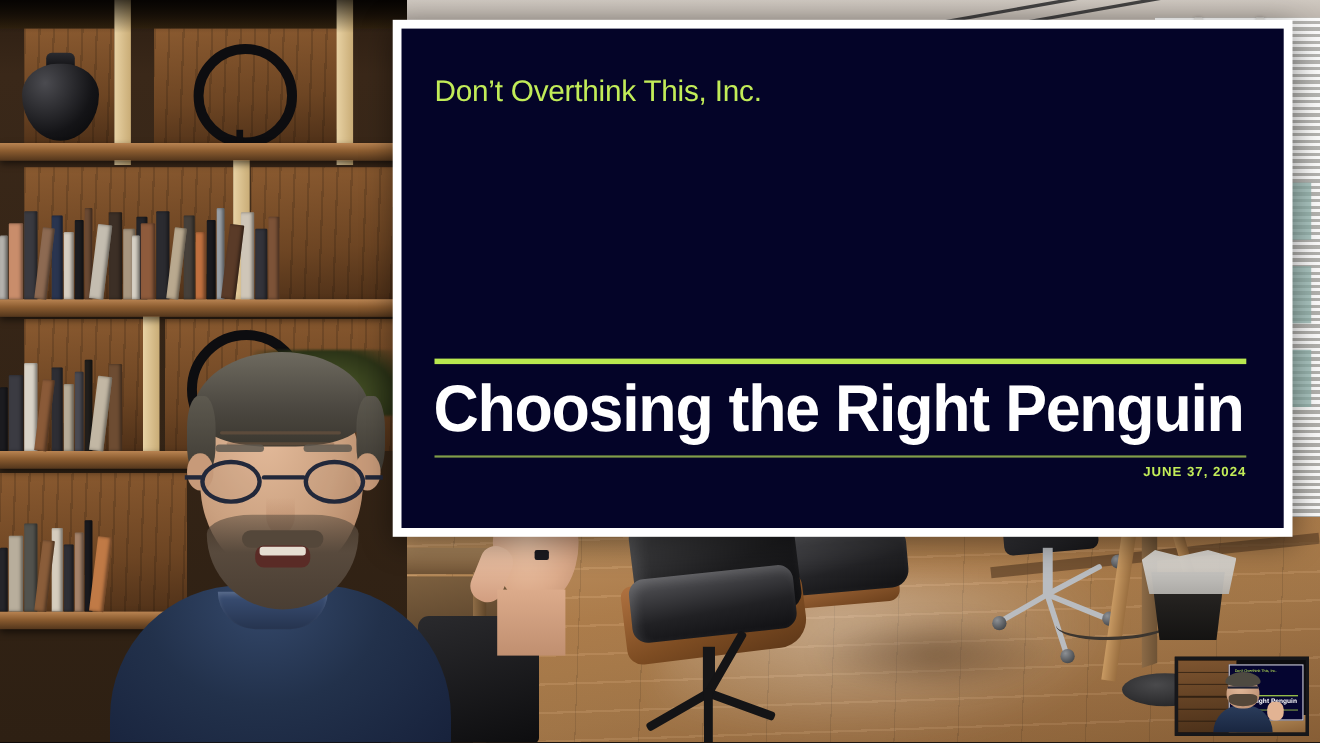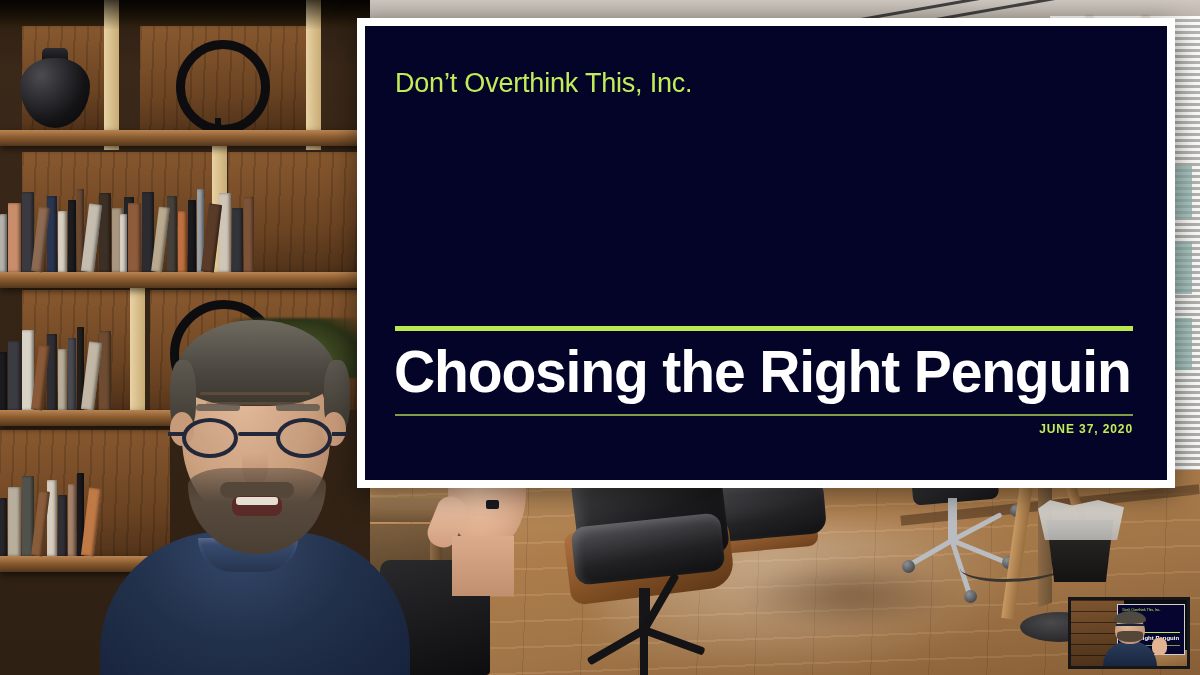--- a/index.html
+++ b/index.html
@@ -620,21 +620,21 @@
       <div class="forearm"></div>
     </div>
   </div>
 
   <div class="slide-frame">
     <div class="slide">
       <div class="slide-company">Don’t Overthink This, Inc.</div>
       <div class="rule-thick"></div>
       <div class="slide-headline">Choosing the Right Penguin</div>
       <div class="rule-thin"></div>
-      <div class="slide-date">JUNE 37, 2020</div>
+      <div class="slide-date">JUNE 37, 2024</div>
     </div>
   </div>
 
   <div class="pip">
     <div class="pip-inner">
       <div class="pip-shelf"></div>
       <div class="pip-floor"></div>
       <div class="pip-slide">
         <div class="pip-slide-t">Don’t Overthink This, Inc.</div>
         <div class="pip-rule"></div>

